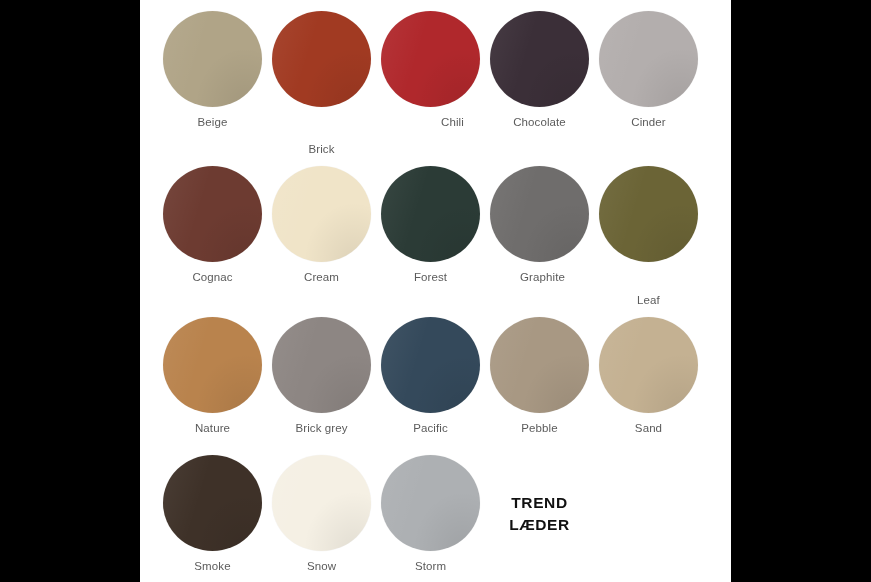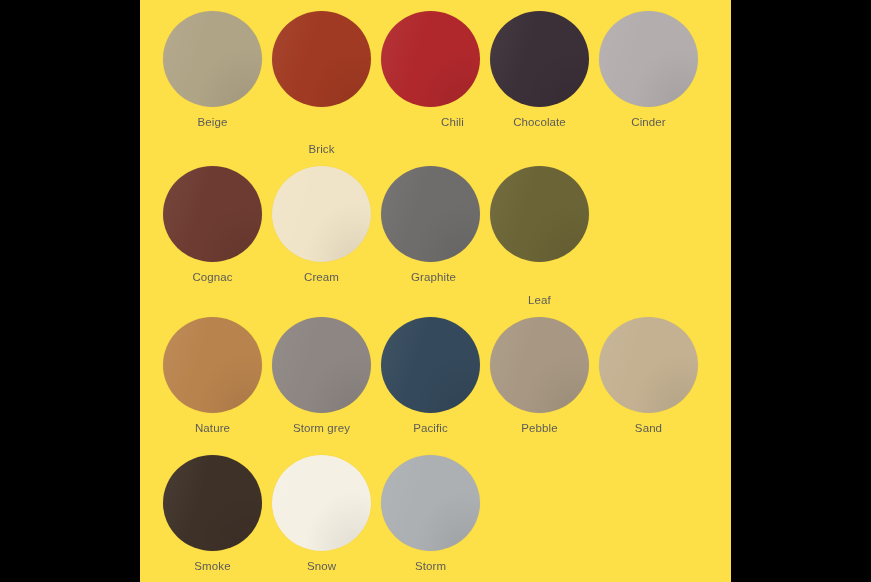--- a/index.html
+++ b/index.html
@@ -110,21 +110,21 @@
     color: #111111;
     letter-spacing: 0.6px;
     line-height: 1.45;
     font-family: "Liberation Sans", sans-serif;
   }
 </style>
 </head>
 <body>
 
 <div id="stage" style="background: rgb(0, 0, 0);">
-  <div id="sheet" style="background: #fde047;">
+  <div id="sheet" style="background: #ffffff;">
     <div class="grid">
 
       <div class="row">
         <div class="cell">
           <div class="swatch" style="background-color: rgb(176, 164, 135);"></div>
           <div class="label" style="color: rgb(91, 91, 91);">Beige</div>
         </div>
         <div class="cell">
           <div class="swatch" style="background-color: rgb(161, 58, 34);"></div>
           <div class="label" style="color: rgb(91, 91, 91); margin-top: 36px;">Brick</div>
@@ -146,37 +146,41 @@
       <div class="row">
         <div class="cell">
           <div class="swatch" style="background-color: rgb(109, 59, 49);"></div>
           <div class="label" style="color: rgb(91, 91, 91); text-align: right;">Cognac</div>
         </div>
         <div class="cell">
           <div class="swatch" style="background-color: rgb(240, 228, 200);"></div>
           <div class="label" style="color: rgb(91, 91, 91);">Cream</div>
         </div>
         <div class="cell">
+          <div class="swatch" style="background-color: rgb(43, 59, 54);"></div>
+          <div class="label" style="color: rgb(91, 91, 91);">Forest</div>
+        </div>
+        <div class="cell">
           <div class="swatch" style="background-color: rgb(111, 109, 108);"></div>
           <div class="label" style="color: rgb(91, 91, 91); margin-left: 6px;">Graphite</div>
         </div>
         <div class="cell">
           <div class="swatch" style="background-color: rgb(107, 100, 54);"></div>
           <div class="label" style="color: rgb(91, 91, 91); margin-top: 32px;">Leaf</div>
         </div>
       </div>
 
       <div class="row">
         <div class="cell">
           <div class="swatch" style="background-color: rgb(185, 131, 77);"></div>
           <div class="label" style="color: rgb(91, 91, 91);">Nature</div>
         </div>
         <div class="cell">
           <div class="swatch" style="background-color: rgb(141, 134, 131);"></div>
-          <div class="label" style="color: rgb(91, 91, 91);">Storm grey</div>
+          <div class="label" style="color: rgb(91, 91, 91);">Brick grey</div>
         </div>
         <div class="cell">
           <div class="swatch" style="background-color: rgb(52, 73, 91);"></div>
           <div class="label" style="color: rgb(91, 91, 91);">Pacific</div>
         </div>
         <div class="cell">
           <div class="swatch" style="background-color: rgb(168, 152, 131);"></div>
           <div class="label" style="color: rgb(91, 91, 91);">Pebble</div>
         </div>
         <div class="cell">
@@ -190,18 +194,22 @@
           <div class="swatch" style="background-color: rgb(62, 49, 40);"></div>
           <div class="label" style="color: rgb(91, 91, 91);">Smoke</div>
         </div>
         <div class="cell">
           <div class="swatch" style="background-color: rgb(245, 240, 228);"></div>
           <div class="label" style="color: rgb(91, 91, 91);">Snow</div>
         </div>
         <div class="cell">
           <div class="swatch" style="background-color: rgb(173, 176, 179);"></div>
           <div class="label" style="color: rgb(91, 91, 91);">Storm</div>
+        </div>
+        <div class="brand">
+          <div class="brand-line" style="color: rgb(17, 17, 17);">TREND</div>
+          <div class="brand-line" style="color: rgb(17, 17, 17);">LÆDER</div>
         </div>
       </div>
 
     </div>
   </div>
 </div>
 
 </body></html>

